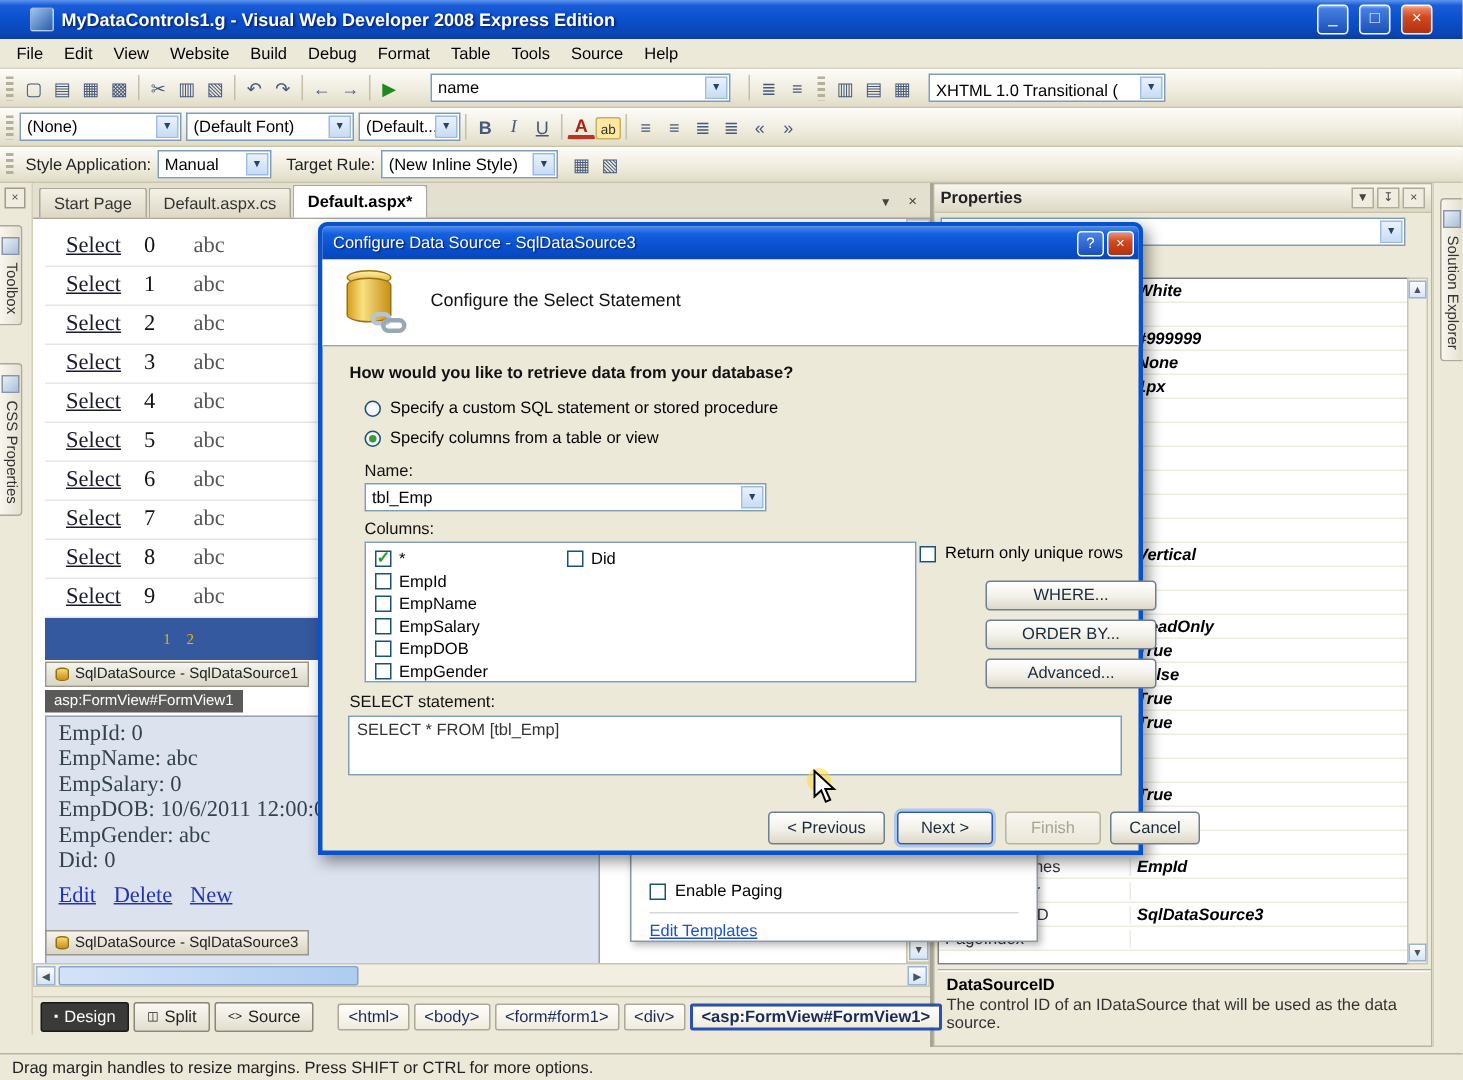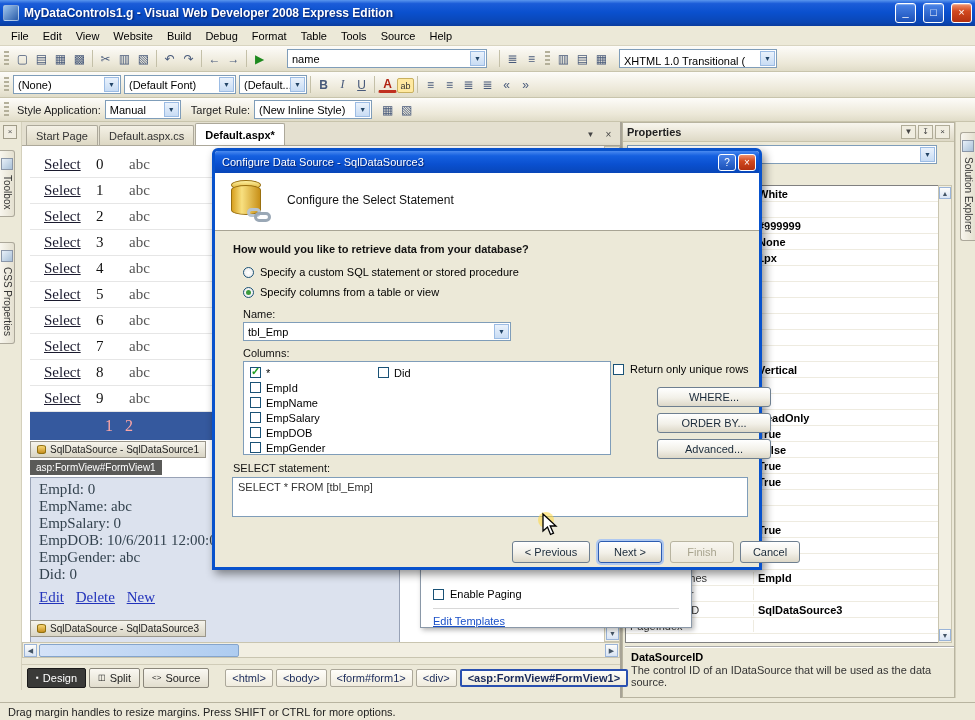--- a/index.html
+++ b/index.html
@@ -2,21 +2,21 @@
 <html><head>
 <meta charset="utf-8">
 <style>
   *{margin:0;padding:0;box-sizing:border-box;}
   html,body{width:975px;height:720px;}
   body{position:relative;font-family:"Liberation Sans",sans-serif;font-size:11px;background:#ECE9D8;overflow:hidden;color:#000;}
   #app{position:absolute;left:0;top:0;width:975px;height:720px;}
   .abs{position:absolute;}
 
   
-  #titlebar{left:0;top:0;width:975px;height:26px;background:linear-gradient(180deg,#5A96EE 0%,#1B5CD8 14%,#0A50CE 48%,#0A46B4 86%,#0A3C9E 100%);display:flex;align-items:center;gap:5px;padding:0 3px;}
+  #titlebar{left:0;top:0;width:975px;height:26px;background:linear-gradient(180deg,#5A96EE 0%,#1B5CD8 14%,#0A50CE 48%,#0A46B4 86%,#0A3C9E 100%);display:flex;align-items:center;gap:5px;padding:0 20px;}
   .appico{width:16px;height:16px;background:linear-gradient(135deg,#9CC4EE,#2A5CA8);border:1px solid rgba(255,255,255,.4);border-radius:2px;}
   #titlebar .ttl{color:#fff;font-weight:bold;font-size:12px;text-shadow:1px 1px 2px rgba(0,0,40,.7);flex:1;white-space:nowrap;overflow:hidden;}
   .wbtn{width:21px;height:20px;border-radius:3px;border:1px solid #fff;color:#fff;font-size:11px;line-height:17px;text-align:center;background:linear-gradient(180deg,#4A84E8,#1A50B8);box-shadow:inset 0 1px 1px rgba(255,255,255,.35);margin-left:2px;}
   .wbtn.close{background:linear-gradient(180deg,#F0926E,#D2491F 40%,#B23010);}
 
   
   #menubar{left:0;top:26px;width:975px;height:20px;background:#ECE9D8;border-bottom:1px solid #D8D4C0;display:flex;align-items:center;padding-left:4px;}
   .mitem{padding:2px 7px;}
   .tbar{left:0;width:975px;background:linear-gradient(180deg,#FDFCF9,#ECE8D8 70%,#E0DCC8);border-bottom:1px solid #C8C4AC;display:flex;align-items:center;}
   #tb1{top:46px;height:26px;} #tb2{top:72px;height:26px;} #tb3{top:98px;height:24px;}
@@ -45,21 +45,21 @@
   .dtab.active{background:#fff;font-weight:bold;height:22px;color:#000;}
   .wellbtn{width:15px;height:15px;border:1px solid transparent;font-size:8px;line-height:13px;text-align:center;color:#444;}
   #surface{position:absolute;left:0;top:24px;width:582px;height:496px;background:#fff;overflow:hidden;font-family:"Liberation Serif",serif;font-size:15px;}
 
   
   #gridview{position:absolute;left:8px;top:6px;width:182px;}
   .grow{display:flex;align-items:center;height:26px;border-bottom:1px solid #E6E6E6;}
   .gsel{margin-left:14px;width:52px;color:#1A1A2E;text-decoration:underline;}
   .gid{width:33px;color:#111;}
   .gname{color:#555;}
-  #pager{height:28px;background:#35599E;color:#fca5a5;display:flex;align-items:center;justify-content:center;letter-spacing:4px;font-size:16px;}
+  #pager{height:28px;background:#35599E;color:#eab308;display:flex;align-items:center;justify-content:center;letter-spacing:4px;font-size:10px;}
   .dslabel{position:absolute;left:8px;height:17px;display:flex;align-items:center;gap:4px;padding:0 6px;background:linear-gradient(#F6F4EC,#D9D5C5);border:1px solid #9A968A;font-family:"Liberation Sans",sans-serif;font-size:10px;color:#222;white-space:nowrap;}
   .dsico{width:9px;height:9px;background:linear-gradient(#F8D878,#C89020);border:1px solid #907010;border-radius:4px/2px;}
   #fvtag{position:absolute;left:8px;top:314px;height:15px;padding:0 6px;background:#5A5A58;color:#fff;font-family:"Liberation Sans",sans-serif;font-size:10px;display:flex;align-items:center;}
   #formview{position:absolute;left:8px;top:331px;width:370px;height:288px;background:#DCE2EE;border:1px solid #98A2B6;padding:3px 8px;}
   #formview{height:288px;} 
   .fvline{line-height:17px;color:#33424E;white-space:nowrap;}
   .fvlinks{margin-top:6px;}
   .fvlink{color:#2233BB;text-decoration:underline;margin-right:8px;}
 
   
@@ -81,21 +81,21 @@
   #props{left:622px;top:122px;width:333px;height:576px;background:#ECE9D8;border:1px solid #B8B4A0;}
   #props-h{position:absolute;left:0;top:0;width:100%;height:19px;display:flex;align-items:center;padding:0 4px;background:linear-gradient(#F8F6EE,#DED9C6);border-bottom:1px solid #C8C4AC;}
   #props-h .t{flex:1;font-weight:bold;color:#222;}
   .phbtn{width:15px;height:14px;border:1px solid #B0AC98;background:#F0EDE0;font-size:8px;line-height:12px;text-align:center;color:#444;margin-left:2px;}
   #pobj{position:absolute;left:4px;top:22px;width:310px;}
   #ptools{position:absolute;left:4px;top:44px;display:flex;gap:2px;}
   .pti{width:18px;height:16px;border:1px solid #C0BCA4;background:linear-gradient(#FBF9F2,#E2DECC);display:flex;align-items:center;justify-content:center;font-size:9px;color:#445;}
   #pgrid{position:absolute;left:2px;top:62px;width:315px;height:458px;background:#fff;border:1px solid #808080;overflow:hidden;}
   .prow{display:flex;height:16px;border-bottom:1px solid #EEEBE0;align-items:center;}
   .pn{width:128px;padding:0 4px;border-right:1px solid #EEEBE0;color:#333;overflow:hidden;white-space:nowrap;}
-  .pv{flex:1;padding:0 4px;color:#000;overflow:hidden;white-space:nowrap;}
+  .pv{flex:1;padding:0 4px;color:#000;overflow:hidden;white-space:nowrap;font-style:italic;}
   .pv.b{font-weight:bold;}
   #pscroll{position:absolute;right:2px;top:62px;width:14px;height:458px;}
   #pdesc{position:absolute;left:2px;top:523px;width:329px;height:50px;border-top:2px groove #fff;padding:3px 6px;background:#ECE9D8;}
   #pdesc .dn{font-weight:bold;margin-bottom:1px;}
   #pdesc .dd{color:#333;line-height:12px;}
 
   
   #smarttag{left:420px;top:556px;width:272px;height:72px;background:#fff;border:1px solid #8A98A8;box-shadow:2px 2px 5px rgba(0,0,0,.3);z-index:20;padding:28px 12px 0 12px;}
   .strow{display:flex;align-items:center;gap:6px;height:18px;}
   .stlink{color:#1A50C8;text-decoration:underline;margin-top:6px;display:inline-block;}

